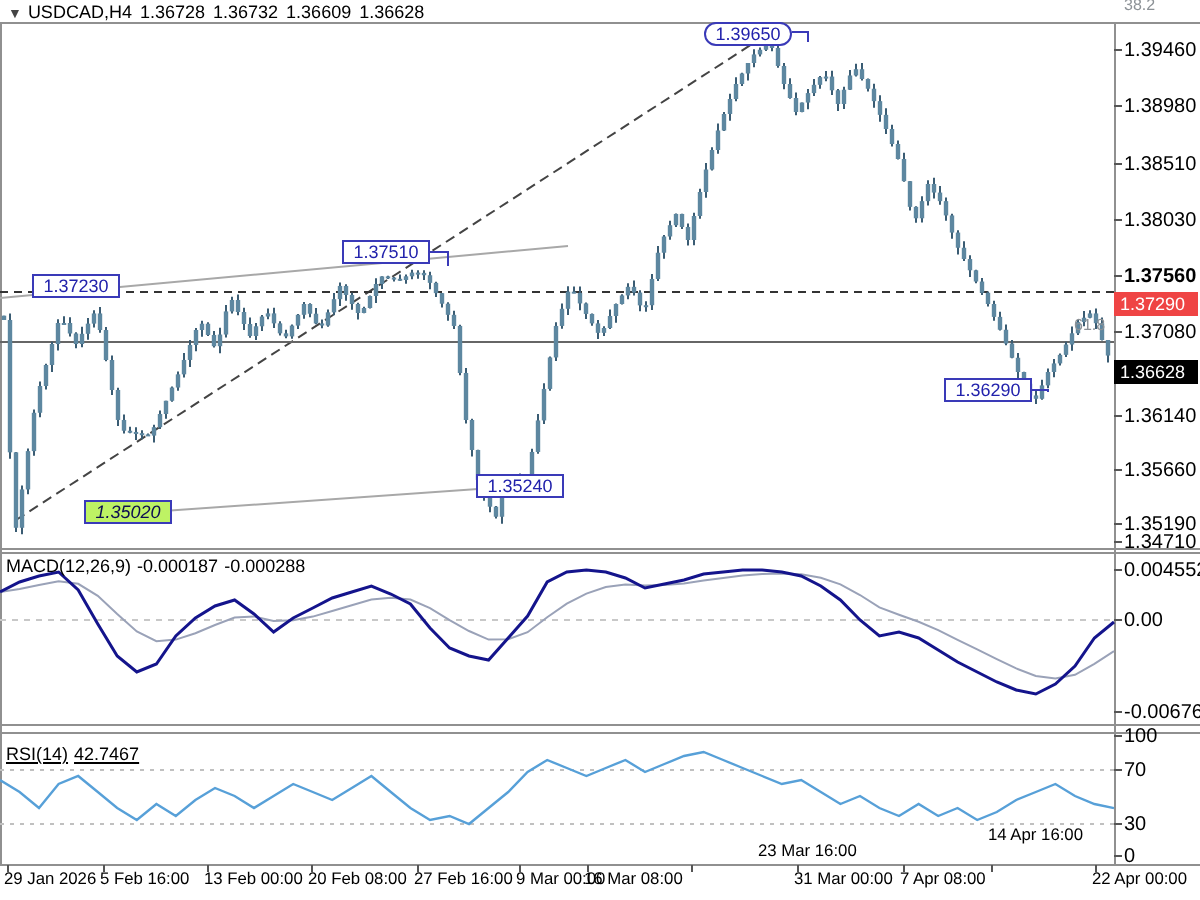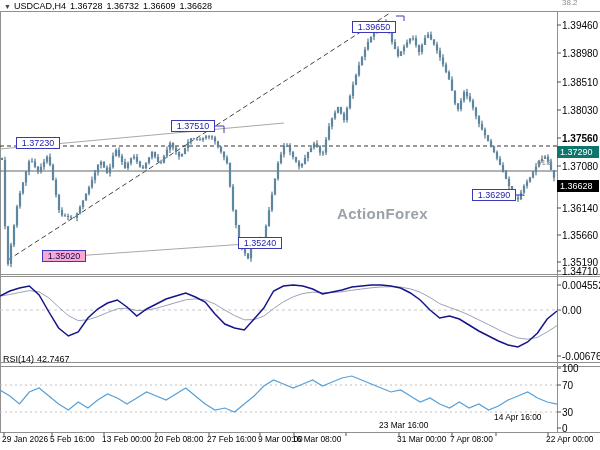--- a/index.html
+++ b/index.html
@@ -6,32 +6,32 @@
   #win{position:relative;width:600px;height:450px;background:#fff;overflow:hidden;
        font-family:"Liberation Sans",sans-serif;-webkit-font-smoothing:none;}
   #cv{position:absolute;left:0;top:0;}
   .hdr{position:absolute;left:4px;top:1px;font-size:9px;color:#000;white-space:nowrap;}
   .hdr .tri{font-size:7px;color:#444;margin-right:3px;}
   .hdr span{margin-right:4px;}
   .lab{position:absolute;font-size:10px;color:#000;white-space:nowrap;line-height:11px;}
   .xlab{position:absolute;font-size:8.4px;color:#000;white-space:nowrap;top:434px;}
   .ann{position:absolute;width:44px;height:12px;box-sizing:border-box;border:1px solid #3a3ab8;
        background:#fff;color:#2222ac;font-size:9px;line-height:10px;text-align:center;white-space:nowrap;}
-  .ann.filled{background:#f9a8d4;color:#0d0d52;}
+  .ann.filled{background:#bef264;color:#0d0d52;font-style:italic;}
   .axbox{position:absolute;left:557px;width:42px;height:12px;font-size:9px;line-height:12px;
          color:#fff;padding-left:3px;box-sizing:border-box;white-space:nowrap;}
-  #resbox{background:#0f766e;top:146px;}
+  #resbox{background:#ef4444;top:146px;}
   #curbox{background:#000;top:180px;}
   .fib{position:absolute;font-size:8px;color:#8c9196;}
   #fib618{left:537px;top:158px;}
   #fib382{left:562px;top:-2px;}
   #wm{position:absolute;left:337px;top:205px;font-size:15px;font-weight:600;
       color:#9aa1a9;letter-spacing:.3px;}
   .phdr{position:absolute;left:3px;font-size:9px;color:#000;white-space:nowrap;}
-  #macdhdr{top:278px;} #rsihdr{top:354px;}
+  #macdhdr{top:278px;} #rsihdr{top:372px;text-decoration:underline;}
   .phdr span{margin-right:3px;}
 </style>
 </head>
 <body>
 
 <div id="win">
   <svg id="cv" width="600" height="450">
       <line x1="0.5" y1="11.5" x2="0.5" y2="432.5" stroke="#909090" stroke-width="1"></line>
       <line x1="0" y1="11.5" x2="600" y2="11.5" stroke="#909090" stroke-width="1"></line>
       <line x1="0" y1="274.5" x2="600" y2="274.5" stroke="#909090" stroke-width="1"></line>
@@ -458,22 +458,24 @@
   <div class="hdr">
     <span class="tri">▼</span><span>USDCAD,H4</span><span>1.36728</span><span>1.36732</span><span>1.36609</span><span>1.36628</span>
   </div>
 
   <div id="fib382" class="fib">38.2</div>
   <div id="fib618" class="fib">61.8</div>
 
   <div id="resbox" class="axbox">1.37290</div>
   <div id="curbox" class="axbox">1.36628</div>
 
-  <div id="wm">ActionForex</div>
-
+
+  <div id="macdhdr" class="phdr">
+    <span>MACD(12,26,9)</span><span>-0.000187</span><span>-0.000288</span>
+  </div>
   <div id="rsihdr" class="phdr">
     <span>RSI(14)</span><span>42.7467</span>
   </div>
 
   <div id="labels">
       <div class="lab" style="left: 562px; top: 20px;">1.39460</div>
       <div class="lab" style="left: 562px; top: 48px;">1.38980</div>
       <div class="lab" style="left: 562px; top: 77px;">1.38510</div>
       <div class="lab" style="left: 562px; top: 105px;">1.38030</div>
       <div class="lab" style="left: 562px; top: 133px; font-weight: bold;">1.37560</div>
@@ -496,18 +498,18 @@
       <div class="xlab" style="left: 207px; top: 434px;">27 Feb 16:00</div>
       <div class="xlab" style="left: 258px; top: 434px;">9 Mar 00:00</div>
       <div class="xlab" style="left: 292px; top: 434px;">16 Mar 08:00</div>
       <div class="xlab" style="left: 344px; top: 420px; margin-left: 35px;">23 Mar 16:00</div>
       <div class="xlab" style="left: 397px; top: 434px;">31 Mar 00:00</div>
       <div class="xlab" style="left: 450px; top: 434px;">7 Apr 08:00</div>
       <div class="xlab" style="left: 494px; top: 412px;">14 Apr 16:00</div>
       <div class="xlab" style="left: 546px; top: 434px;">22 Apr 00:00</div>
       <div class="ann" style="left: 16px; top: 137px;">1.37230</div>
       <div class="ann" style="left: 171px; top: 120px;">1.37510</div>
-      <div class="ann" style="left: 352px; top: 21px;">1.39650</div>
+      <div class="ann" style="left: 352px; top: 11px; border-radius: 6px;">1.39650</div>
       <div class="ann" style="left: 198px; top: 237px; margin-left: 40px;">1.35240</div>
       <div class="ann filled" style="left: 42px; top: 250px;">1.35020</div>
       <div class="ann" style="left: 472px; top: 189px; text-align: center;">1.36290</div>
     </div>
 </div>
 
 </body></html>

